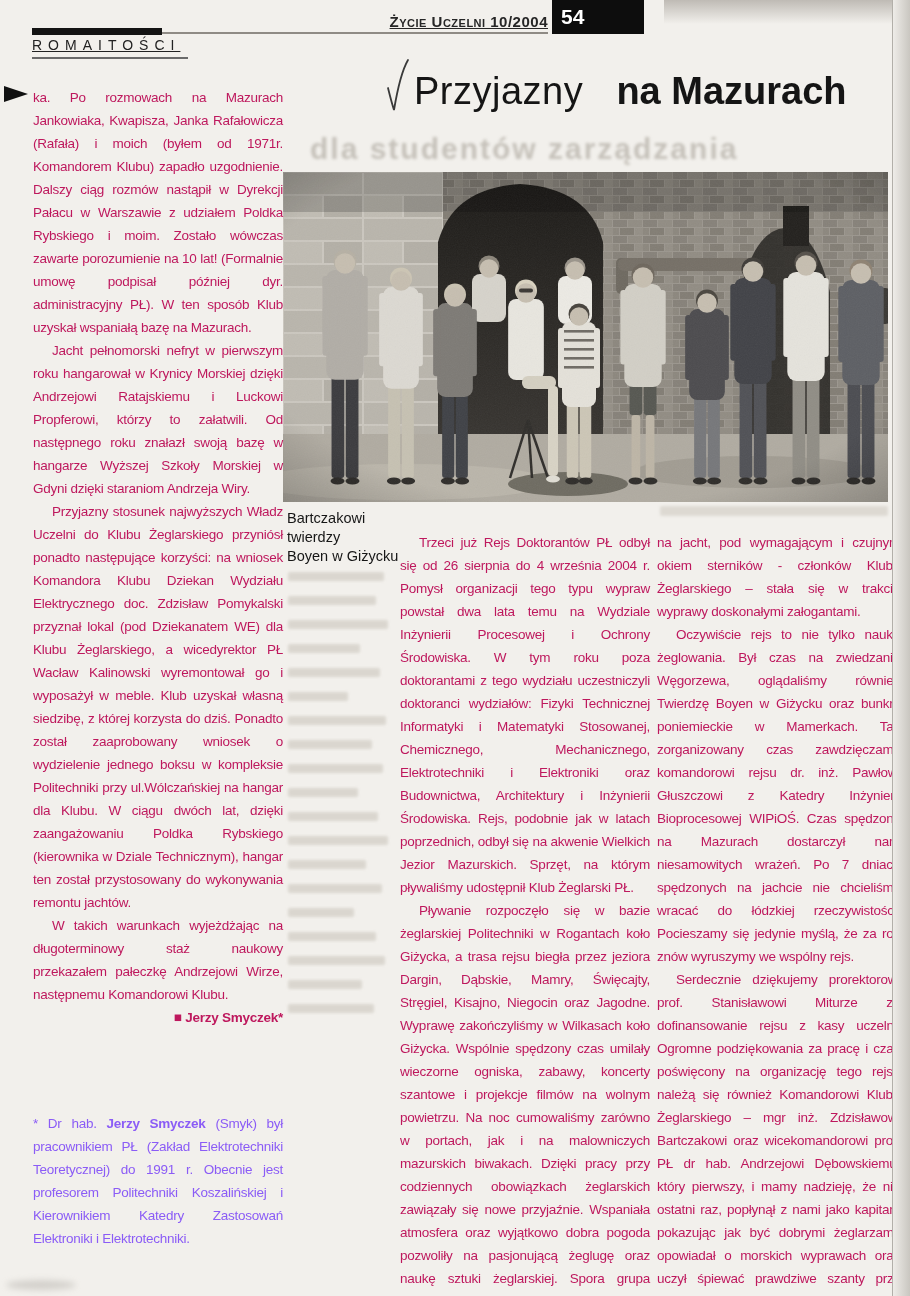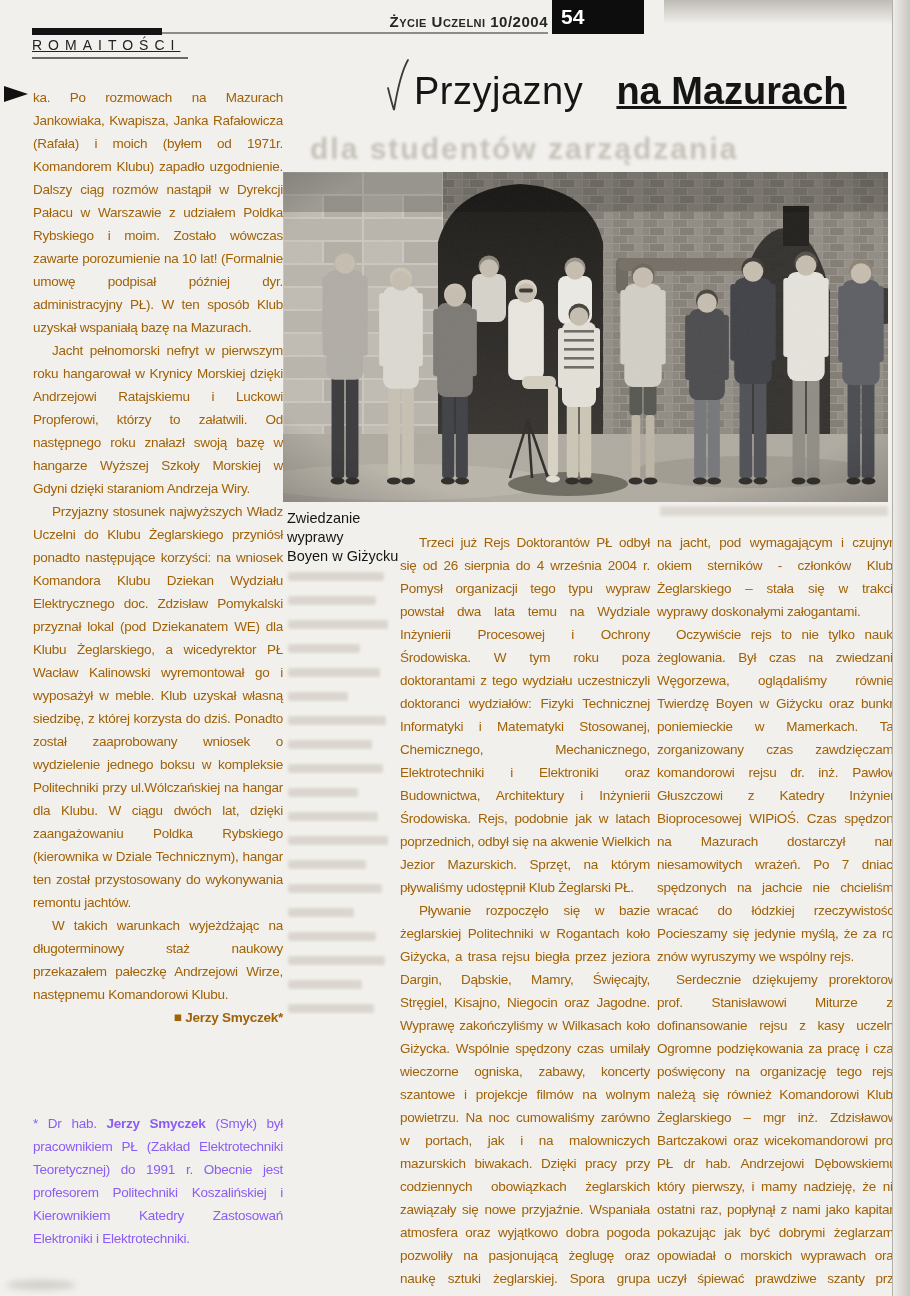--- a/index.html
+++ b/index.html
@@ -12,21 +12,21 @@
   
   .rule-thin{position:absolute;left:32px;top:32px;width:516px;height:2px;background:#8f8b85;}
   .rule-thick{position:absolute;left:32px;top:28px;width:130px;height:7px;background:#141414;}
   .section-label{
     position:absolute;left:32px;top:37px;font-size:14px;letter-spacing:6px;
     color:#222;font-weight:400;text-decoration:underline;
   }
   .section-underline{position:absolute;left:32px;top:57px;width:156px;height:2px;background:#6a6a6a;}
   .journal{
     position:absolute;left:260px;top:13px;width:288px;text-align:right;
-    font-size:15px;font-variant:small-caps;font-weight:700;letter-spacing:.5px;color:#262626;
+    font-size:15px;font-variant:small-caps;font-weight:700;letter-spacing:.5px;color:#262626;text-decoration:underline;
   }
   .pagenum-box{
     position:absolute;left:552px;top:0;width:92px;height:34px;background:#0d0d0d;
   }
   .pagenum-box span{
     display:inline-block;padding-left:9px;color:#fff;font-weight:700;font-size:21px;line-height:33px;
   }
   .topright-shade{
     position:absolute;left:664px;top:0;width:228px;height:24px;
     background:linear-gradient(to bottom,rgba(140,134,126,.5),rgba(140,134,126,0));
@@ -34,21 +34,21 @@
   
   .cont-arrow{
     position:absolute;left:4px;top:86px;width:24px;height:16px;background:#111;
     clip-path:polygon(0 0,100% 50%,0 100%);
   }
   .check{position:absolute;left:385px;top:58px;}
   .headline{
     position:absolute;left:414px;top:70px;white-space:nowrap;
     font-size:38px;color:#151515;letter-spacing:.5px;
   }
-  .headline .hl-bold{font-weight:700;letter-spacing:0;text-decoration:underline;}
+  .headline .hl-bold{font-weight:700;letter-spacing:0;}
   
   .ghost-headline{
     position:absolute;left:310px;top:132px;width:572px;
     font-size:30px;font-weight:700;color:rgba(125,118,106,.38);
     filter:blur(1.6px);letter-spacing:2px;white-space:nowrap;overflow:hidden;
   }
   .ghost-col{position:absolute;left:288px;top:572px;width:106px;}
   .ghost-col .gbar{height:9px;margin-bottom:15px;background:#c7c2b8;opacity:.55;filter:blur(1.4px);border-radius:2px;}
   .ghost-wide{position:absolute;left:660px;top:506px;width:228px;height:10px;background:#c9c4ba;opacity:.5;filter:blur(1.6px);border-radius:2px;}
   
@@ -57,21 +57,21 @@
     background:#8d8983;
   }
   .photo svg{display:block;width:100%;height:100%;}
   .caption{
     position:absolute;left:287px;top:509px;width:120px;
     font-size:14.5px;line-height:19px;color:#161616;
   }
   
   .col{
     position:absolute;font-size:13.5px;line-height:23px;letter-spacing:-.25px;
-    text-align:justify;color:#a16207;
+    text-align:justify;color:#be185d;
   }
   .col p{margin:0;}
   .col p.ind{text-indent:19px;}
   .col-left{left:33px;top:86px;width:250px;}
   .col-mid{left:400px;top:531px;width:250px;}
   .col-right{left:657px;top:531px;width:243px;}
   .signature{text-align:right;font-weight:700;margin-top:1px;}
   .footnote{
     position:absolute;left:33px;top:1112px;width:250px;
     font-size:13.5px;line-height:23px;letter-spacing:-.25px;text-align:justify;color:#8b5cf6;
@@ -264,21 +264,21 @@
           <rect x="593.7" y="114" width="7" height="76.032" rx="3" fill="#5d5f64"></rect>
           <circle cx="578" cy="99" r="11.5" fill="#8e8272"></circle>
           <circle cx="578" cy="101.5" r="10.23" fill="#c6beb0"></circle>
           <rect x="0" y="0" width="605" height="330" fill="url(#vig)"></rect>
           <rect x="0" y="0" width="605" height="40" fill="rgba(0,0,0,0.18)"></rect>
           <rect x="0" y="0" width="605" height="330" filter="url(#gr)" opacity="0.07"></rect>
         </svg>
       </div>
     </div>
   <div class="caption">
-    <div>Zwiedzanie wyprawy</div>
+    <div>Bartczakowi twierdzy</div>
     <div>Boyen w Giżycku</div>
   </div>
 
   <div class="ghost-col" id="ghost-col">
       <div class="gbar" style="width: 96px;"></div>
       <div class="gbar" style="width: 88px;"></div>
       <div class="gbar" style="width: 100px;"></div>
       <div class="gbar" style="width: 72px;"></div>
       <div class="gbar" style="width: 92px;"></div>
       <div class="gbar" style="width: 60px;"></div>

